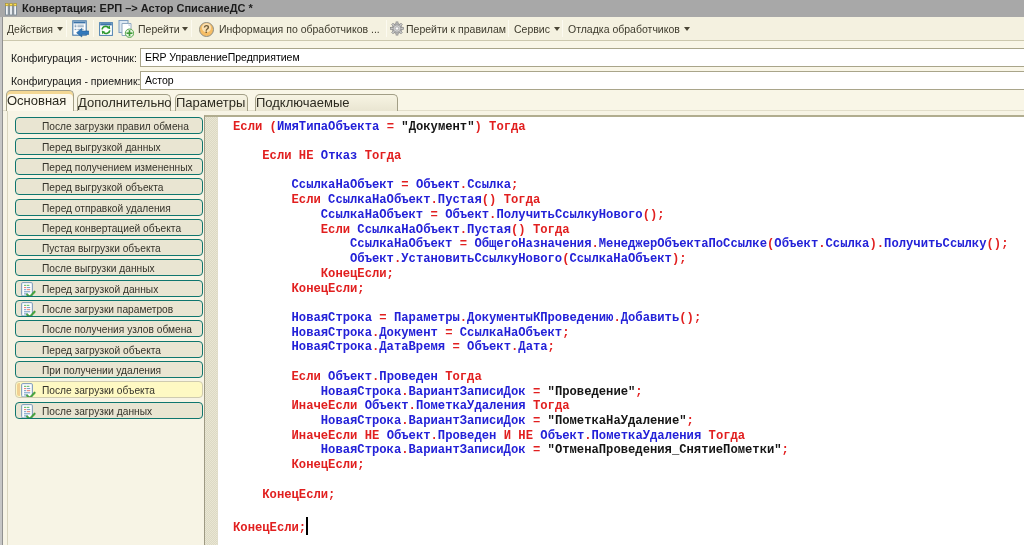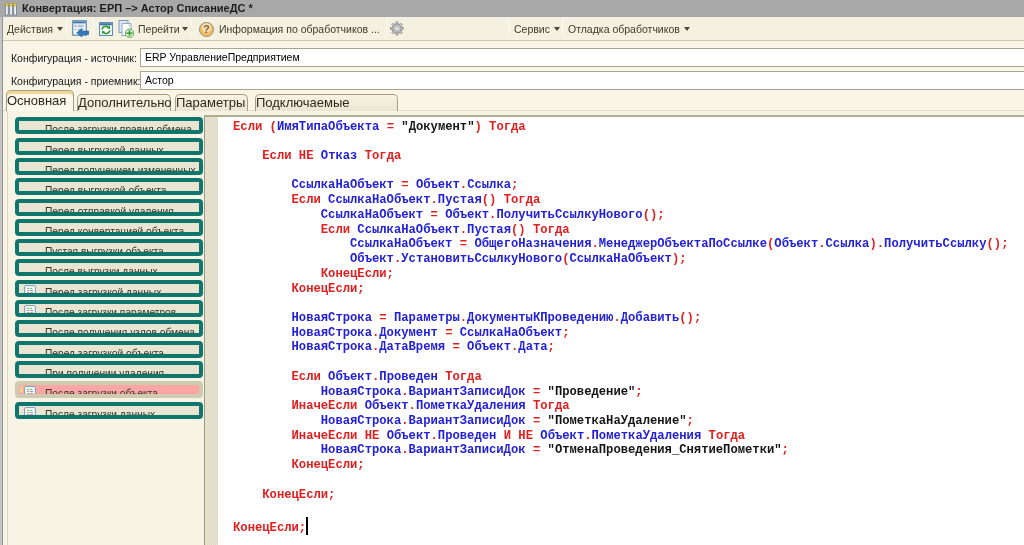--- a/index.html
+++ b/index.html
@@ -28,23 +28,23 @@
 
 .tab{position:absolute;font-size:13px;color:#2c2a20;border:1px solid #a29e86;border-bottom:none;border-radius:5px 5px 0 0;background:linear-gradient(#f7f4e3,#e9e5d1);line-height:16px}
 #tab0{left:6px;top:90px;width:68px;height:21px;background:#fcf9ec;line-height:19px;z-index:5;box-shadow:inset 0 3px 0 #f3d794}
 #tabline{left:3px;top:110px;width:1021px;height:1px;background:#e2deca}
 
 
 #panel{left:3px;top:111px;width:1021px;height:434px;background:#f7f4e5}
 #panelleft{left:7px;top:111px;width:1px;height:434px;background:#d8d4be}
 
 
-.hb{position:absolute;left:15px;width:188px;height:17px;background:#e9e5d2;border:4px solid #0f766e;border-radius:4px;font-size:10.2px;color:#35332a;line-height:16px;white-space:nowrap;overflow:hidden}
+.hb{position:absolute;left:15px;width:188px;height:17px;background:#e9e5d2;border:1px solid #0f766e;border-radius:4px;font-size:10.2px;color:#35332a;line-height:16px;white-space:nowrap;overflow:hidden}
 .hb span.stripe{position:absolute;left:1px;top:1px;bottom:1px;width:2.5px;background:#f1d092;border-radius:2px 0 0 2px}
-.hb.sel{background:#fca5a5;border-color:#cfcbb0}
+.hb.sel{background:#fef9c3;border-color:#cfcbb0}
 .hb > span:last-child{position:absolute;left:26px;top:1px}
 .hico{position:absolute;left:5px;top:1px}
 
 
 #code{left:204px;top:115px;width:820px;height:430px;background:#fff;border-top:2px solid #b1ad8f;border-left:1px solid #9d9983}
 #margin{position:absolute;left:0;top:0;width:13px;height:428px;background-color:#e9e6d3;background-image:conic-gradient(#dcd9c4 25%,#e9e6d3 0 50%,#dcd9c4 0 75%,#e9e6d3 0);background-size:2px 2px;border-right:1px solid #e0ddca}
 #src{position:absolute;left:28px;top:2.6px;font-family:"Liberation Mono",monospace;font-size:12.2px;line-height:14.72px;font-weight:bold;color:#151515;white-space:pre}
 #src b{color:#2321d8;font-weight:bold;font-style:normal}
 #src em{color:#e11f1f;font-weight:bold;font-style:normal}
 #src i{color:#151515;font-weight:bold;font-style:normal}
@@ -113,20 +113,21 @@
       <g fill="#c6c6c6" stroke="#7e7e7e" stroke-width="0.6">
         <circle cx="7" cy="7.5" r="5"></circle>
         <rect x="6" y="0.9" width="2" height="13.2"></rect>
         <rect x="0.4" y="6.5" width="13.2" height="2"></rect>
         <rect x="6" y="0.9" width="2" height="13.2" transform="rotate(45 7 7.5)"></rect>
         <rect x="6" y="0.9" width="2" height="13.2" transform="rotate(-45 7 7.5)"></rect>
       </g>
       <circle cx="7" cy="7.5" r="3.6" fill="#d4d4d4" stroke="#888" stroke-width="0.5"></circle>
       <circle cx="7" cy="7.5" r="1.7" fill="#fcfcfc" stroke="#909090" stroke-width="0.6"></circle>
     </svg>
+  <span class="ti" style="left:403px">Перейти к правилам</span>
   <span class="sep" style="left:505px"></span>
   <span class="ti" style="left:511px">Сервис</span>
     <span class="arr" style="left:551px"></span>
   <span class="sep" style="left:559px"></span>
   <span class="ti" style="left:565px">Отладка обработчиков</span>
     <span class="arr" style="left:681px"></span>
 </div>
 
 <span class="abs lbl" style="left:11px;top:52px">Конфигурация - источник:</span>
 <div class="abs inp" style="left:140px;top:48px;width:890px">ERP УправлениеПредприятием</div>

